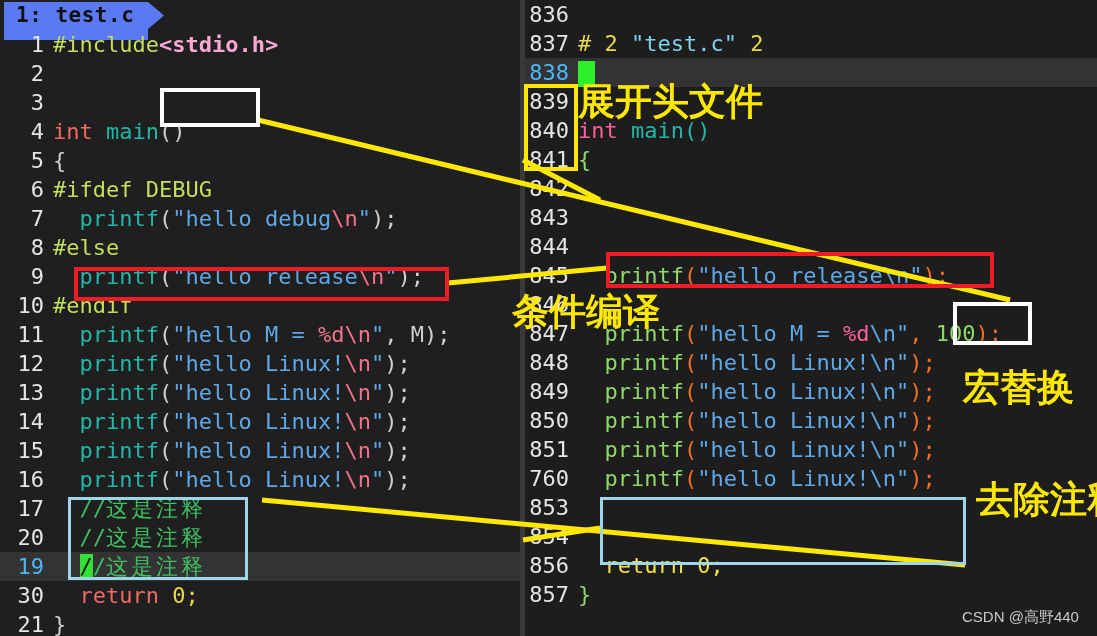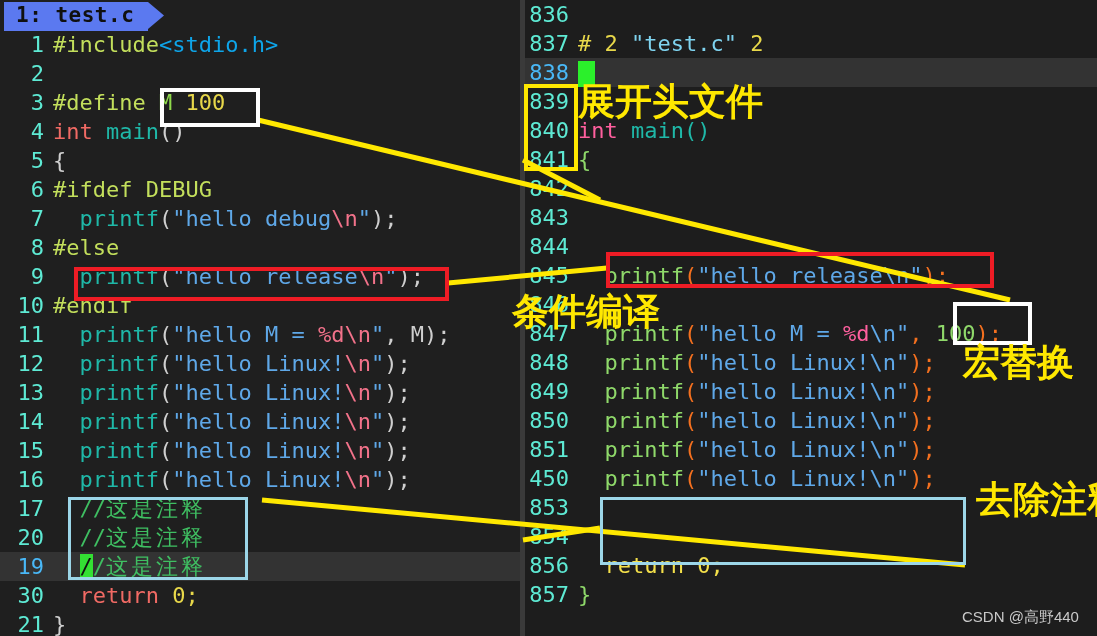--- a/index.html
+++ b/index.html
@@ -12,49 +12,49 @@
   
   #root{position:absolute;inset:0;display:flex;}
   .pane{position:relative;height:636px;background:#1f1f1f;overflow:hidden;}
   #pane-left{width:520px;}
   #pane-sep{width:5px;background:#3a3a3a;height:636px;}
   #pane-right{width:572px;background:#1d1d1d;}
 
   
   .tabline{height:30px;position:relative;background:#1f1f1f;}
   .tab{
-    position:absolute;left:4px;top:2px;height:29px;
+    position:absolute;left:4px;top:2px;height:38px;
     background:#5b79f0;color:#101010;
     font-size:21px;line-height:27px;padding:0 14px 0 12px;
     font-weight:bold;letter-spacing:.5px;white-space:pre;
   }
   .tab-arrow{
     position:absolute;top:2px;height:27px;width:16px;
     background:#5b79f0;
     clip-path:polygon(0 0,0 100%,100% 50%);
   }
 
   
   .code{position:relative;}
   .row{
     height:29px;line-height:29px;white-space:pre;
     font-size:22px;display:flex;align-items:center;
   }
   .gutter{
     width:44px;min-width:44px;text-align:right;
-    color:#5eead4;padding-right:9px;box-sizing:content-box;
+    color:#e5e5e5;padding-right:9px;box-sizing:content-box;
     font-size:22px;
   }
   .gutter.cur{color:#49b8f7;text-align:right;}
   .rowtext{flex:1;color:#d5d5d5;}
   .row.curline{background:#333333;}
 
   
   .k-pre   {color:#c3df5c;}   
-  .k-hdr   {color:#0ea5e9;}   
+  .k-hdr   {color:#f9a8d4;font-weight:bold;}   
   .k-mname {color:#8fd94b;}   
   .k-num   {color:#e8d84a;}   
   .k-type  {color:#f06a64;}   
   .k-fn    {color:#1fb8a8;}   
   .k-punc  {color:#cfcfcf;}
   .k-str   {color:#5fa8e8;}
   .k-esc   {color:#f2728a;}
   .k-cmt   {color:#3fbf62;}
   .k-cmtcn {color:#3fbf62;letter-spacing:3px;}
   .k-cmtcur{background:#33e033;color:#101010;}
@@ -115,21 +115,20 @@
         <span class="rowtext"><span class="k-pre">#include</span><span class="k-hdr">&lt;stdio.h&gt;</span></span>
       </div>
 
       <div class="row">
         <span class="gutter">2</span>
         <span class="rowtext"></span>
       </div>
 
       <div class="row">
         <span class="gutter">3</span>
-        <span class="rowtext"><span class="k-pre">#define</span> <span class="k-mname">M</span> <span class="k-num">100</span></span>
       </div>
 
       <div class="row">
         <span class="gutter">4</span>
         <span class="rowtext"><span class="k-type">int</span> <span class="k-fn">main</span><span class="k-punc">()</span></span>
       </div>
 
       <div class="row">
         <span class="gutter">5</span>
         <span class="rowtext"><span class="k-punc">{</span></span>
@@ -287,21 +286,21 @@
       </div>
       <div class="row">
         <span class="gutter">850</span>
         <span class="rowtext">  <span class="r-fn">printf</span><span class="r-paren">(</span><span class="r-str">"hello Linux!</span><span class="r-esc">\n</span><span class="r-str">"</span><span class="r-paren">);</span></span>
       </div>
       <div class="row">
         <span class="gutter">851</span>
         <span class="rowtext">  <span class="r-fn">printf</span><span class="r-paren">(</span><span class="r-str">"hello Linux!</span><span class="r-esc">\n</span><span class="r-str">"</span><span class="r-paren">);</span></span>
       </div>
       <div class="row">
-        <span class="gutter">450</span>
+        <span class="gutter">760</span>
         <span class="rowtext">  <span class="r-fn">printf</span><span class="r-paren">(</span><span class="r-str">"hello Linux!</span><span class="r-esc">\n</span><span class="r-str">"</span><span class="r-paren">);</span></span>
       </div>
 
       <div class="row">
         <span class="gutter">853</span><span class="rowtext"></span>
       </div>
       <div class="row">
         <span class="gutter">854</span><span class="rowtext"></span>
       </div>
 
@@ -339,18 +338,18 @@
   <div class="box box-red" style="left:606px;top:252px;width:388px;height:36px;"></div>
 
   <div class="box box-white" style="left:953px;top:302px;width:79px;height:43px;"></div>
 
   <div class="box box-cyan" style="left:600px;top:497px;width:366px;height:68px;"></div>
 
   <div class="ann" style="left:578px;top:86px;">展开头文件</div>
 
   <div class="ann" style="left:512px;top:296px;">条件编译</div>
 
-  <div class="ann" style="left:963px;top:347px;">宏替换</div>
+  <div class="ann" style="left:963px;top:372px;">宏替换</div>
 
   <div class="ann" style="left:976px;top:484px;">去除注释</div>
 
   <div class="watermark" style="left:962px;top:608px;">CSDN @高野440</div>
 </div>
 
 </body></html>

